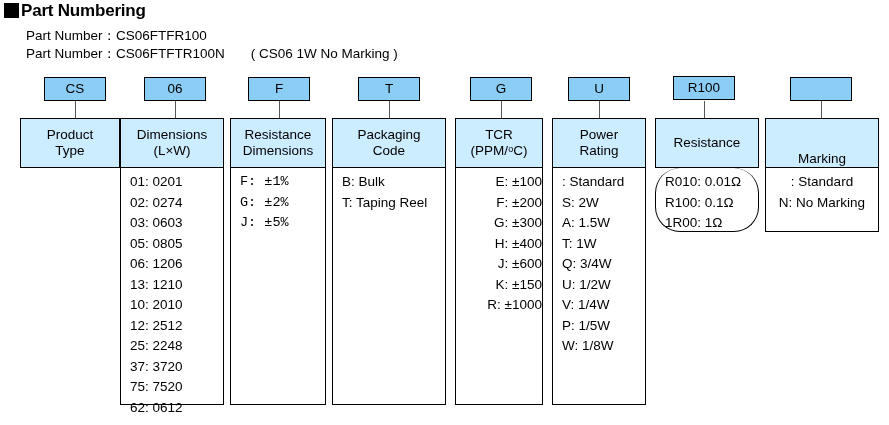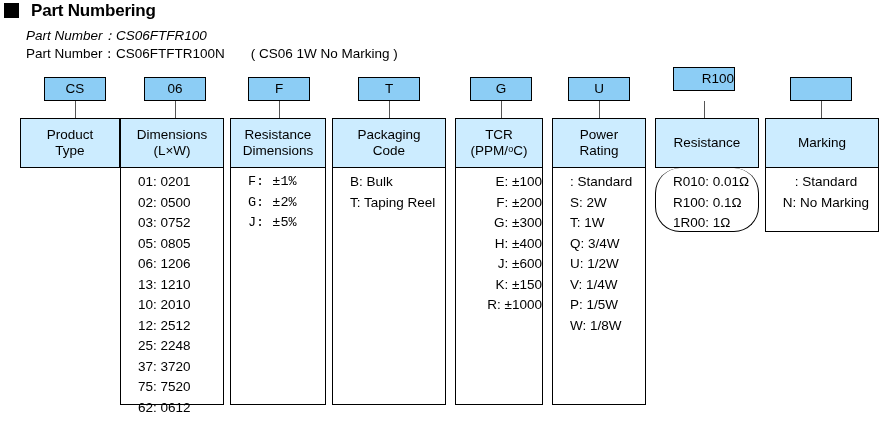--- a/index.html
+++ b/index.html
@@ -16,21 +16,21 @@
     overflow: hidden;
   }
 
   
   #title-row {
     position: absolute;
     left: 4px;
     top: 2px;
     display: flex;
     align-items: center;
-    gap: 12px;
+    gap: 2px;
   }
   #title-bullet {
     width: 15px;
     height: 15px;
     background: #000000;
     display: block;
   }
   #title-text {
     font-size: 17px;
     font-weight: bold;
@@ -38,21 +38,21 @@
     line-height: 17px;
   }
 
   
   .pn-line {
     position: absolute;
     font-size: 13.5px;
     white-space: nowrap;
     line-height: 16px;
   }
-  #pn-line-1 { left: 26px; top: 28px; font-style: italic; }
+  #pn-line-1 { left: 26px; top: 28px; }
   #pn-line-2 { left: 26px; top: 46px; }
   .pn-note { margin-left: 26px; }
 
   
   #diagram {
     position: absolute;
     left: 0;
     top: 0;
     width: 889px;
     height: 319px;
@@ -94,21 +94,21 @@
   .head-box span { display: block; }
   
   .list-box {
     position: absolute;
     background: #ffffff;
     border: 1px solid #000000;
     border-top: none;
     box-sizing: border-box;
     font-size: 13.5px;
     line-height: 20.5px;
-    padding: 4px 0 0 8px;
+    padding: 4px 0 0 0;
   }
   .list-box .item {
     padding-left: 9px;
     white-space: nowrap;
   }
   .list-box.centered .item {
     padding-left: 0;
     text-align: center;
   }
   sup.deg {
@@ -144,22 +144,22 @@
     <div class="tag-box" style="left: 144px; top: 77px; width: 62px;">
       <span>06</span>
     </div>
     <div class="connector" style="left: 175px; top: 101px; height: 17px;"></div>
     <div class="head-box" style="left: 120px; top: 118px; width: 104px; height: 50px;">
       <span>Dimensions</span>
       <span>(L×W)</span>
     </div>
     <div class="list-box" style="left: 120px; top: 168px; width: 104px; height: 237px;">
       <div class="item">01: 0201</div>
-      <div class="item">02: 0500</div>
-      <div class="item">03: 0752</div>
+      <div class="item">02: 0274</div>
+      <div class="item">03: 0603</div>
       <div class="item">05: 0805</div>
       <div class="item">06: 1206</div>
       <div class="item">13: 1210</div>
       <div class="item">10: 2010</div>
       <div class="item">12: 2512</div>
       <div class="item">25: 2248</div>
       <div class="item">37: 3720</div>
       <div class="item">75: 7520</div>
       <div class="item">62: 0612</div>
     </div>
@@ -209,43 +209,44 @@
       <span>U</span>
     </div>
     <div class="connector" style="left: 599px; top: 101px; height: 17px;"></div>
     <div class="head-box" style="left: 552px; top: 118px; width: 94px; height: 50px;">
       <span>Power</span>
       <span>Rating</span>
     </div>
     <div class="list-box" style="left: 552px; top: 168px; width: 94px; height: 237px;">
       <div class="item">: Standard</div>
       <div class="item">S: 2W</div>
+      <div class="item">A: 1.5W</div>
       <div class="item">T: 1W</div>
       <div class="item">Q: 3/4W</div>
       <div class="item">U: 1/2W</div>
       <div class="item">V: 1/4W</div>
       <div class="item">P: 1/5W</div>
       <div class="item">W: 1/8W</div>
     </div>
-    <div class="tag-box" style="left: 673px; top: 67px; width: 62px; justify-content: flex-end;">
+    <div class="tag-box" style="left: 673px; top: 76px; width: 62px;">
       <span>R100</span>
     </div>
     <div class="connector" style="left: 704px; top: 101px; height: 17px;"></div>
     <div class="head-box" style="left: 655px; top: 118px; width: 104px; height: 50px;">
       <span>Resistance</span>
     </div>
     <div class="list-box" style="left: 655px; top: 168px; width: 104px; height: 64px; border-radius: 25px;">
       <div class="item">R010: 0.01Ω</div>
       <div class="item">R100: 0.1Ω</div>
       <div class="item">1R00: 1Ω</div>
     </div>
     <div class="tag-box" style="left: 790px; top: 77px; width: 62px;">
       <span></span>
     </div>
     <div class="connector" style="left: 821px; top: 101px; height: 17px;"></div>
-    <div class="head-box" style="left: 765px; top: 118px; width: 114px; height: 50px;">
+    <div class="head-box" style="left: 765px; top: 118px; width: 114px; height: 50px; justify-content: flex-end;">
       <span>Marking</span>
     </div>
     <div class="list-box centered" style="left: 765px; top: 168px; width: 114px; height: 64px;">
       <div class="item">: Standard</div>
       <div class="item">N: No Marking</div>
     </div>
   </div>
 
 </body></html>

